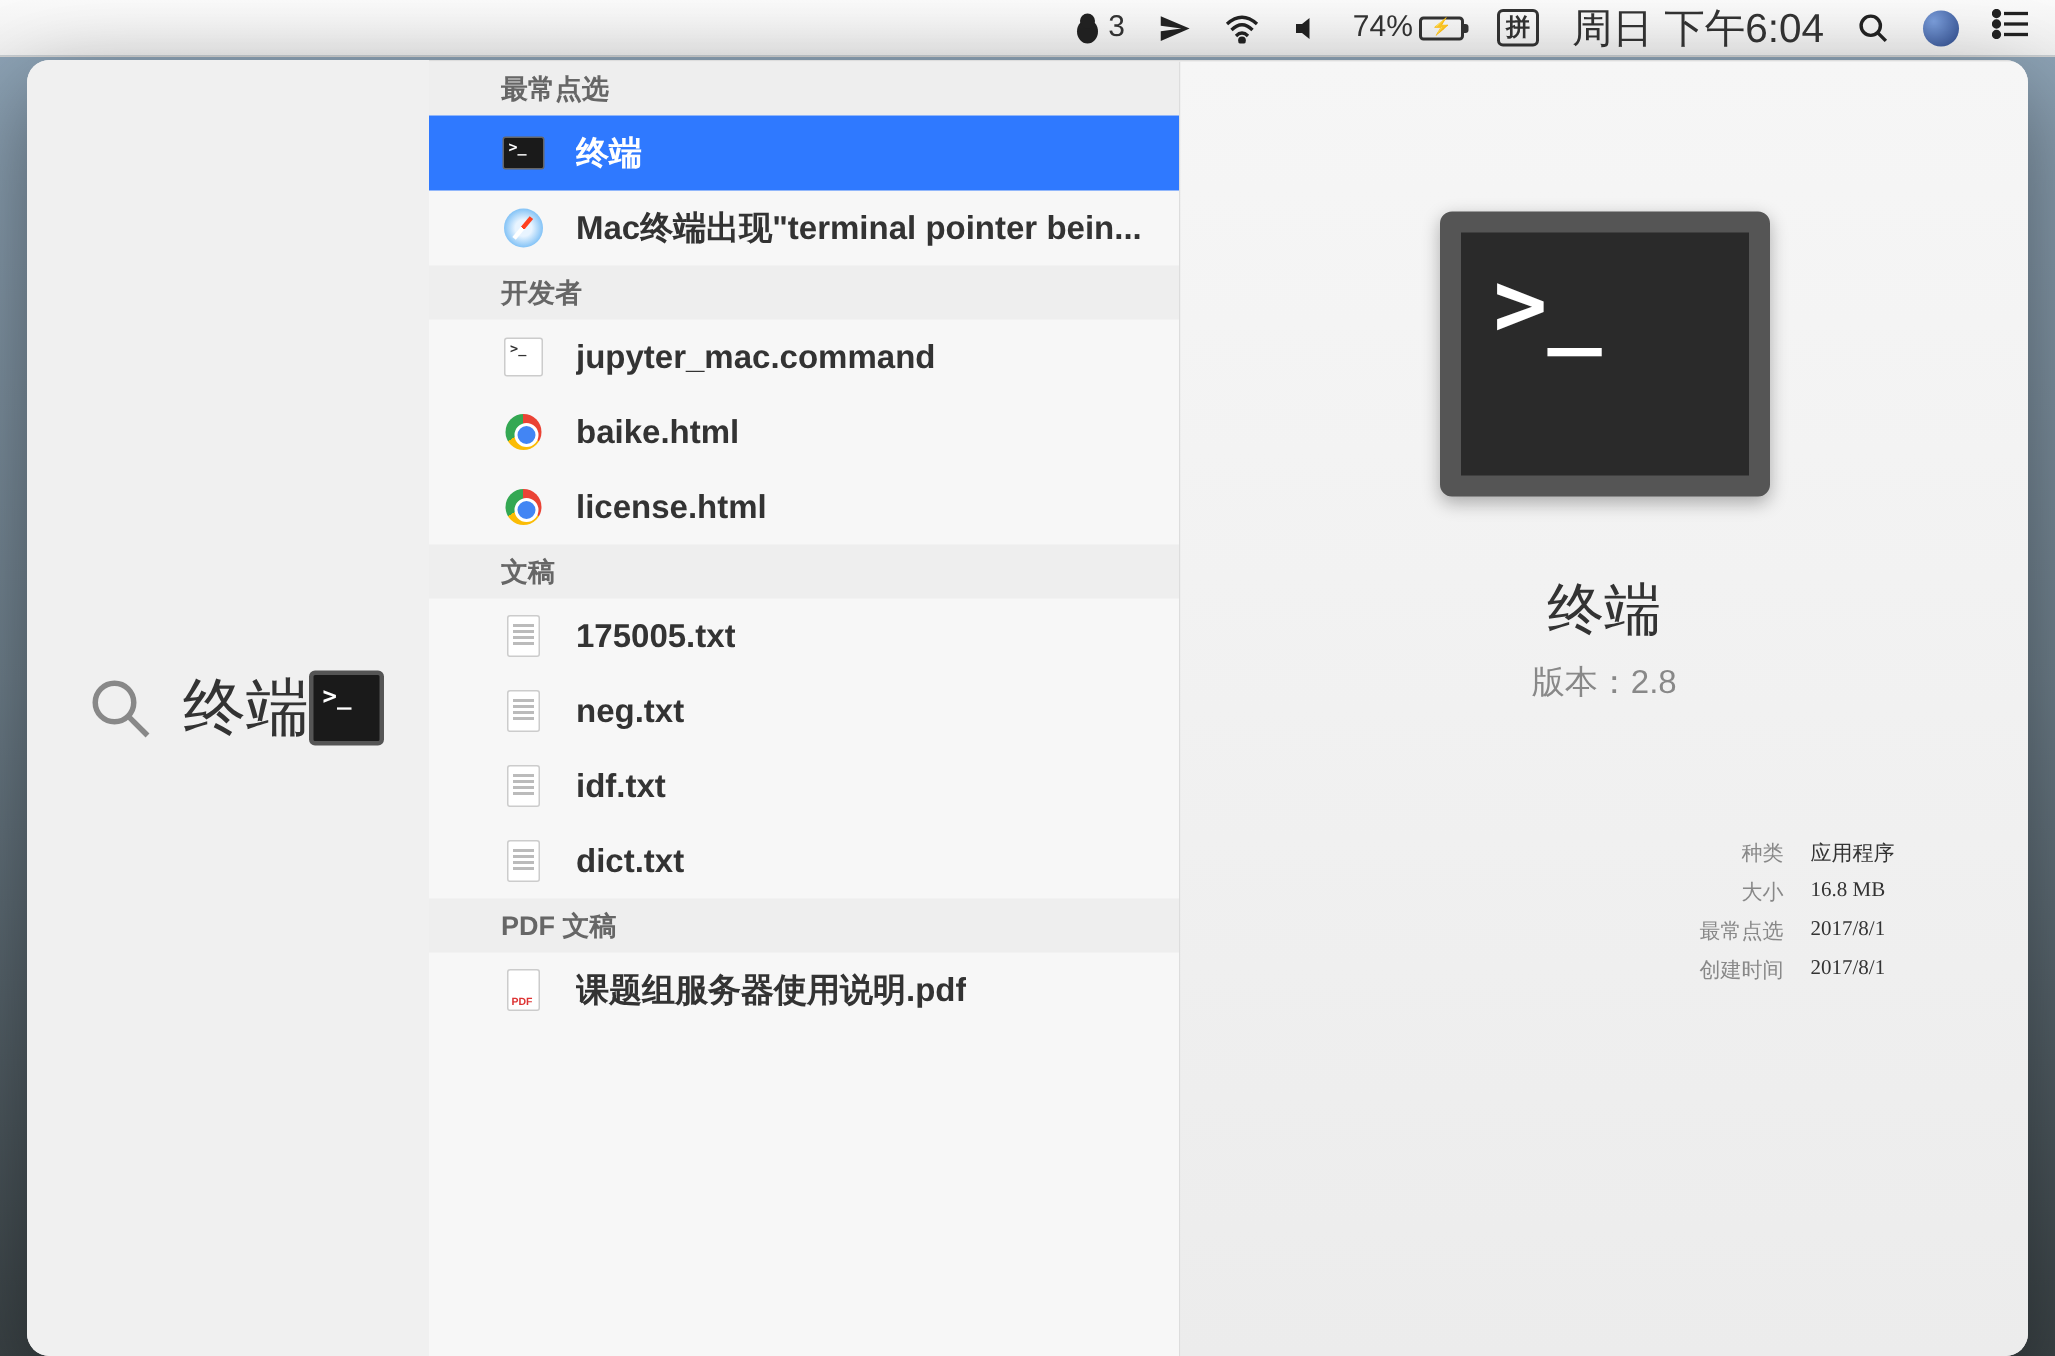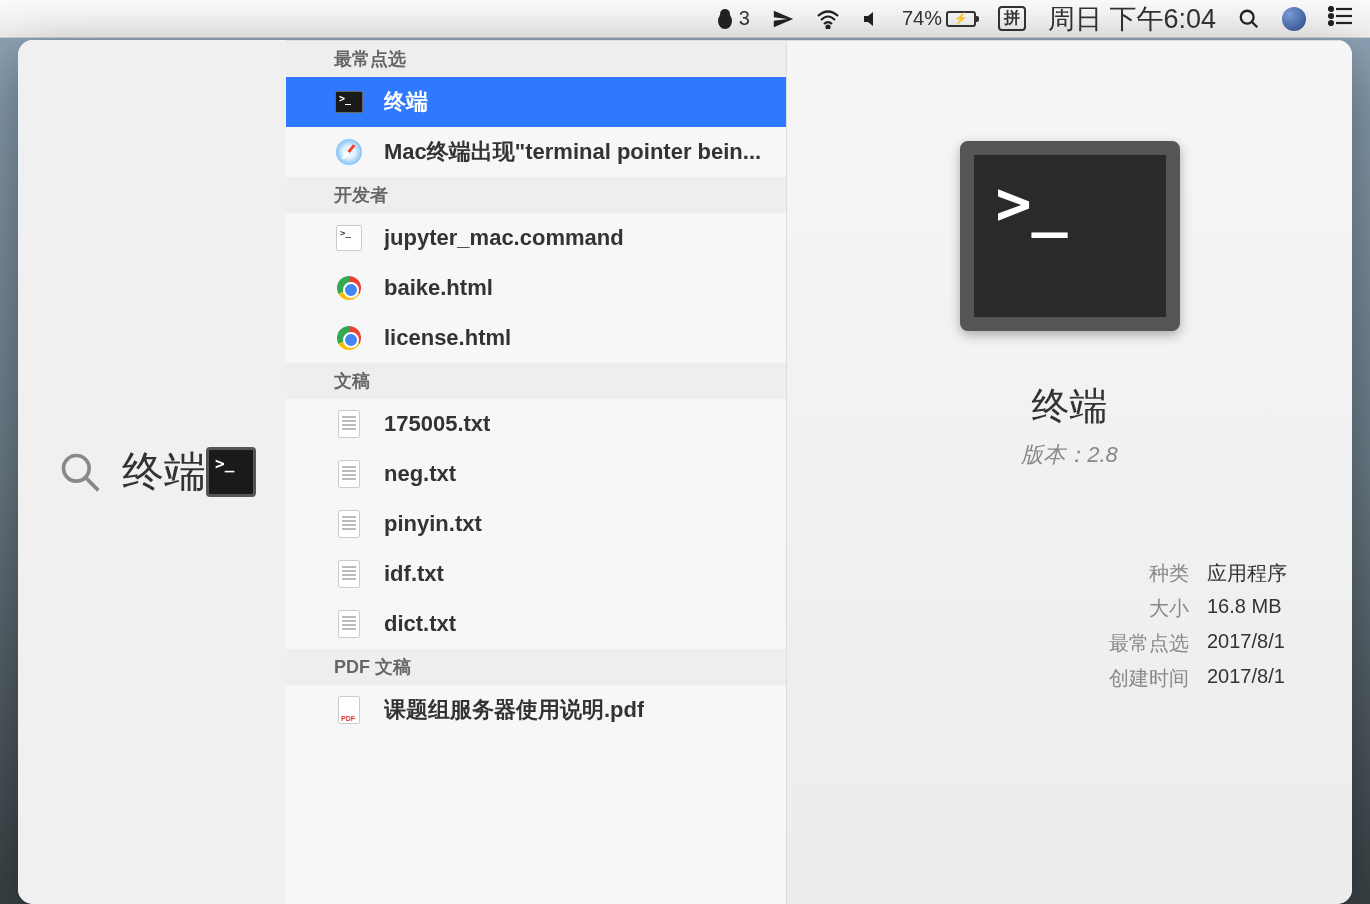--- a/index.html
+++ b/index.html
@@ -304,31 +304,31 @@
     }
     .preview-title {
       margin-top: 50px;
       font-size: 38px;
       color: #333;
     }
     .preview-version {
       margin-top: 8px;
       font-size: 22px;
       color: #888;
-      font-style: italic;
     }
     .preview-details {
       width: 100%;
       padding: 0 60px;
       margin-top: 90px;
     }
     .detail-row {
       display: flex;
-      font-size: 20px;
+      font-size: 14px;
       margin-bottom: 8px;
+      font-family: Liberation Serif, serif;
     }
     .detail-label {
       width: 360px;
       text-align: right;
       color: #888;
       padding-right: 18px;
     }
     .detail-value {
       color: #333;
       font-weight: 500;
@@ -447,26 +447,20 @@
         <div class="result-row">
           <div class="result-icon">
             <div class="txt-icon"></div>
           </div>
           <div class="result-label">neg.txt</div>
         </div>
         <div class="result-row">
           <div class="result-icon">
             <div class="txt-icon"></div>
           </div>
-          <div class="result-label">pinyin.txt</div>
-        </div>
-        <div class="result-row">
-          <div class="result-icon">
-            <div class="txt-icon"></div>
-          </div>
           <div class="result-label">idf.txt</div>
         </div>
         <div class="result-row">
           <div class="result-icon">
             <div class="txt-icon"></div>
           </div>
           <div class="result-label">dict.txt</div>
         </div>
         <div class="section-header">PDF 文稿</div>
         <div class="result-row">

